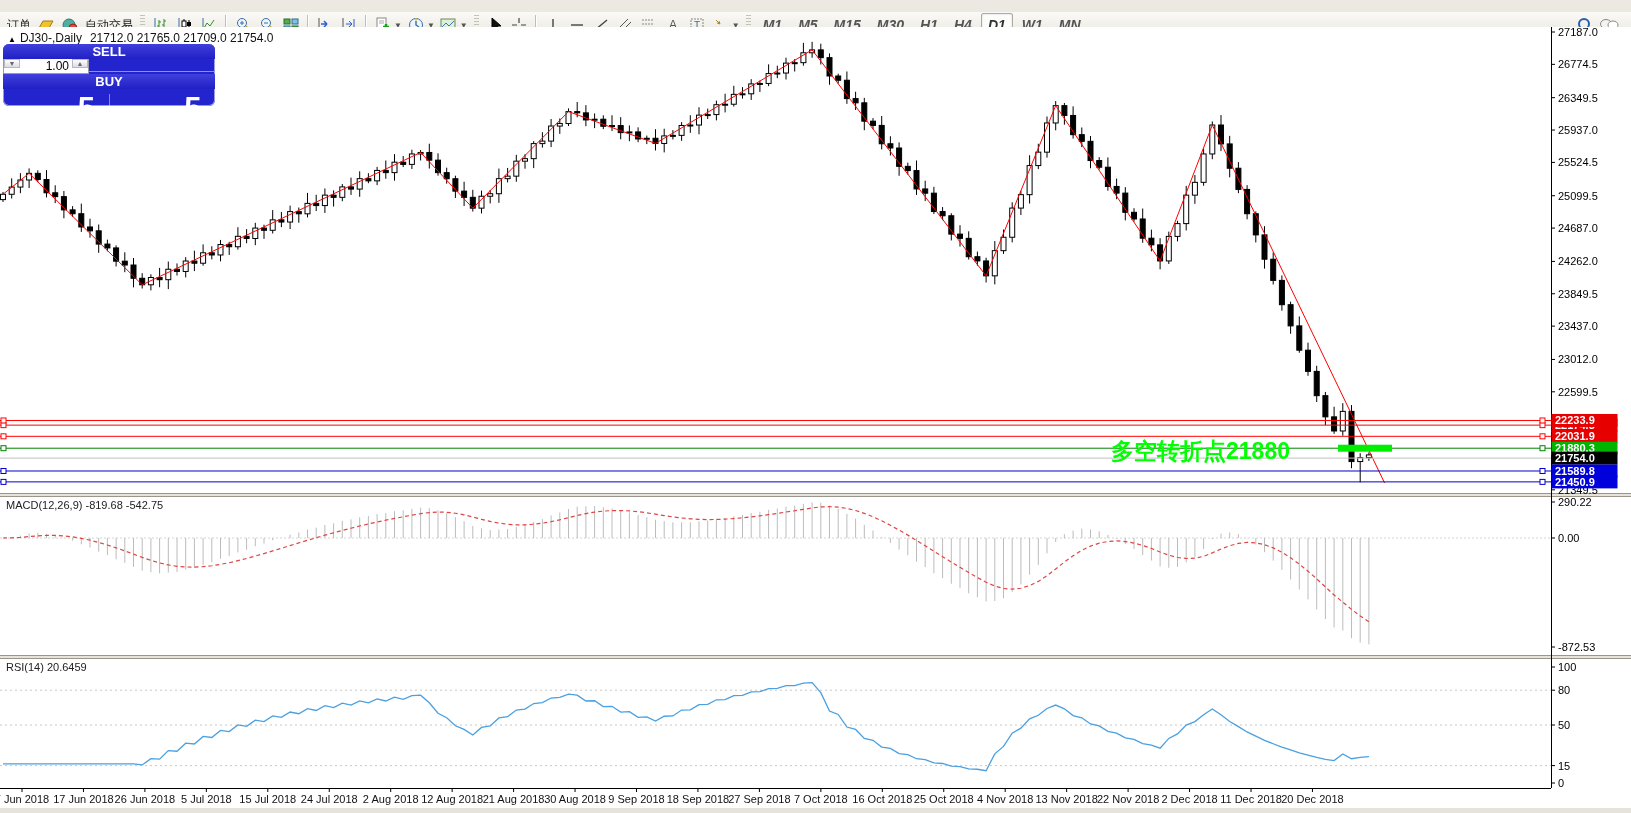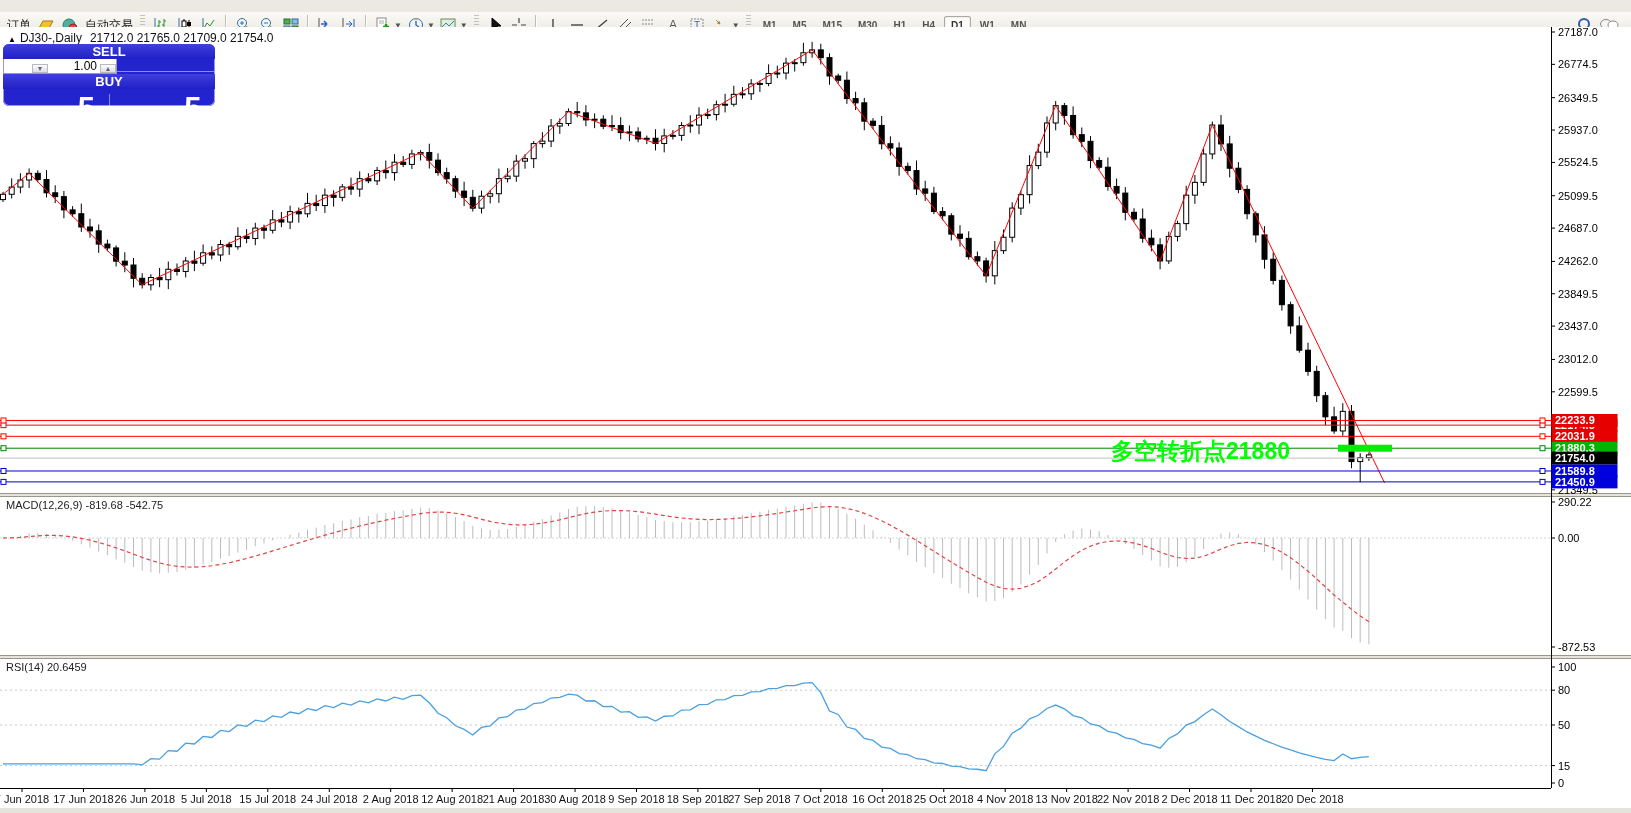--- a/index.html
+++ b/index.html
@@ -6,36 +6,36 @@
     font-family:"Liberation Sans",sans-serif;background:#ece9e2;}
   
   #toolbar{position:absolute;left:0;top:0;width:1631px;height:27px;
     background:linear-gradient(#fbfaf7,#e8e5dc);border-bottom:1px solid #a8a49a;
     display:flex;align-items:center;box-sizing:border-box;padding:0 4px;margin-top:12px;}
   .tb-label{font-size:12px;color:#222;margin:0 3px;white-space:nowrap;}
   .tb-icon{width:22px;height:22px;display:flex;align-items:center;justify-content:center;margin:0 1px;}
   .tb-caret{font-size:8px;color:#555;margin:0 2px 0 -1px;}
   .tb-sep{width:1px;height:20px;background:#c2beb2;border-right:1px solid #fff;margin:0 4px;}
   .tb-handle{width:5px;height:20px;margin:0 4px;background:repeating-linear-gradient(#b9b5a9 0 1px,transparent 1px 3px);opacity:.8;}
-  .tf-btn{font-size:10px;font-weight:bold;color:#555;padding:3px 6px;margin:0 1px;border:1px solid transparent;border-radius:2px;}
+  .tf-btn{font-size:14px;font-weight:bold;color:#555;padding:3px 6px;margin:0 1px;border:1px solid transparent;border-radius:2px;font-style:italic;}
   .tf-btn.active{background:#fdfdfc;border-color:#aeaaa0;color:#333;box-shadow:inset 0 0 2px #ccc;}
   #tb-right{margin-left:auto;display:flex;align-items:center;margin-right:6px;}
   
   #chart-window{position:absolute;left:0;top:27px;width:1631px;height:786px;background:#fff;}
   #chart-svg{position:absolute;left:0;top:0;}
   #chart-header{position:absolute;left:8px;top:4px;font-size:12px;color:#111;z-index:5;}
   #chart-header .tri{font-size:8px;margin-right:4px;color:#000;}
   #chart-header .ohlc{margin-left:8px;}
   
   #trade-panel{position:absolute;left:3px;top:17px;width:212px;height:62px;z-index:6;
     background:#2424ce;border-radius:6px;overflow:hidden;box-shadow:0 0 0 1px #9a9ade inset;}
   #tp-top{display:flex;height:27px;align-items:stretch;border-bottom:1px solid #8f8fe8;flex-direction:column;}
   .tp-btn{flex:1;display:flex;align-items:center;justify-content:center;color:#fff;
     font-size:13px;font-weight:bold;background:linear-gradient(#4040dc,#2020c6);}
-  #tp-vol{width:84px;background:#fff;border:1px solid #9a9aa8;border-top:none;display:flex;align-items:flex-end;padding-left:28px;}
+  #tp-vol{width:84px;background:#fff;border:1px solid #9a9aa8;border-top:none;display:flex;align-items:flex-start;}
   #vol-value{flex:1;font-size:12px;color:#000;display:flex;align-items:center;justify-content:flex-end;padding-right:3px;}
   .vol-btn{width:14px;display:flex;align-items:center;justify-content:center;font-size:7px;color:#667;
     background:linear-gradient(#fefefe,#dcdce4);border:1px solid #b8b8c4;}
   #tp-bottom{display:flex;height:34px;margin-top:20px;}
   .tp-price{flex:1;display:flex;align-items:baseline;justify-content:center;color:#fff;padding-top:2px;}
   .tp-price .main{font-size:19px;font-weight:bold;letter-spacing:.5px;}
   .tp-price .dot{font-size:14px;font-weight:bold;margin:0 1px;}
   .tp-price .big{font-size:31px;font-weight:bold;line-height:30px;}
   #tp-divider{width:1px;background:rgba(255,255,255,.45);margin:2px 0;}
   text{font-family:"Liberation Sans",sans-serif;}

